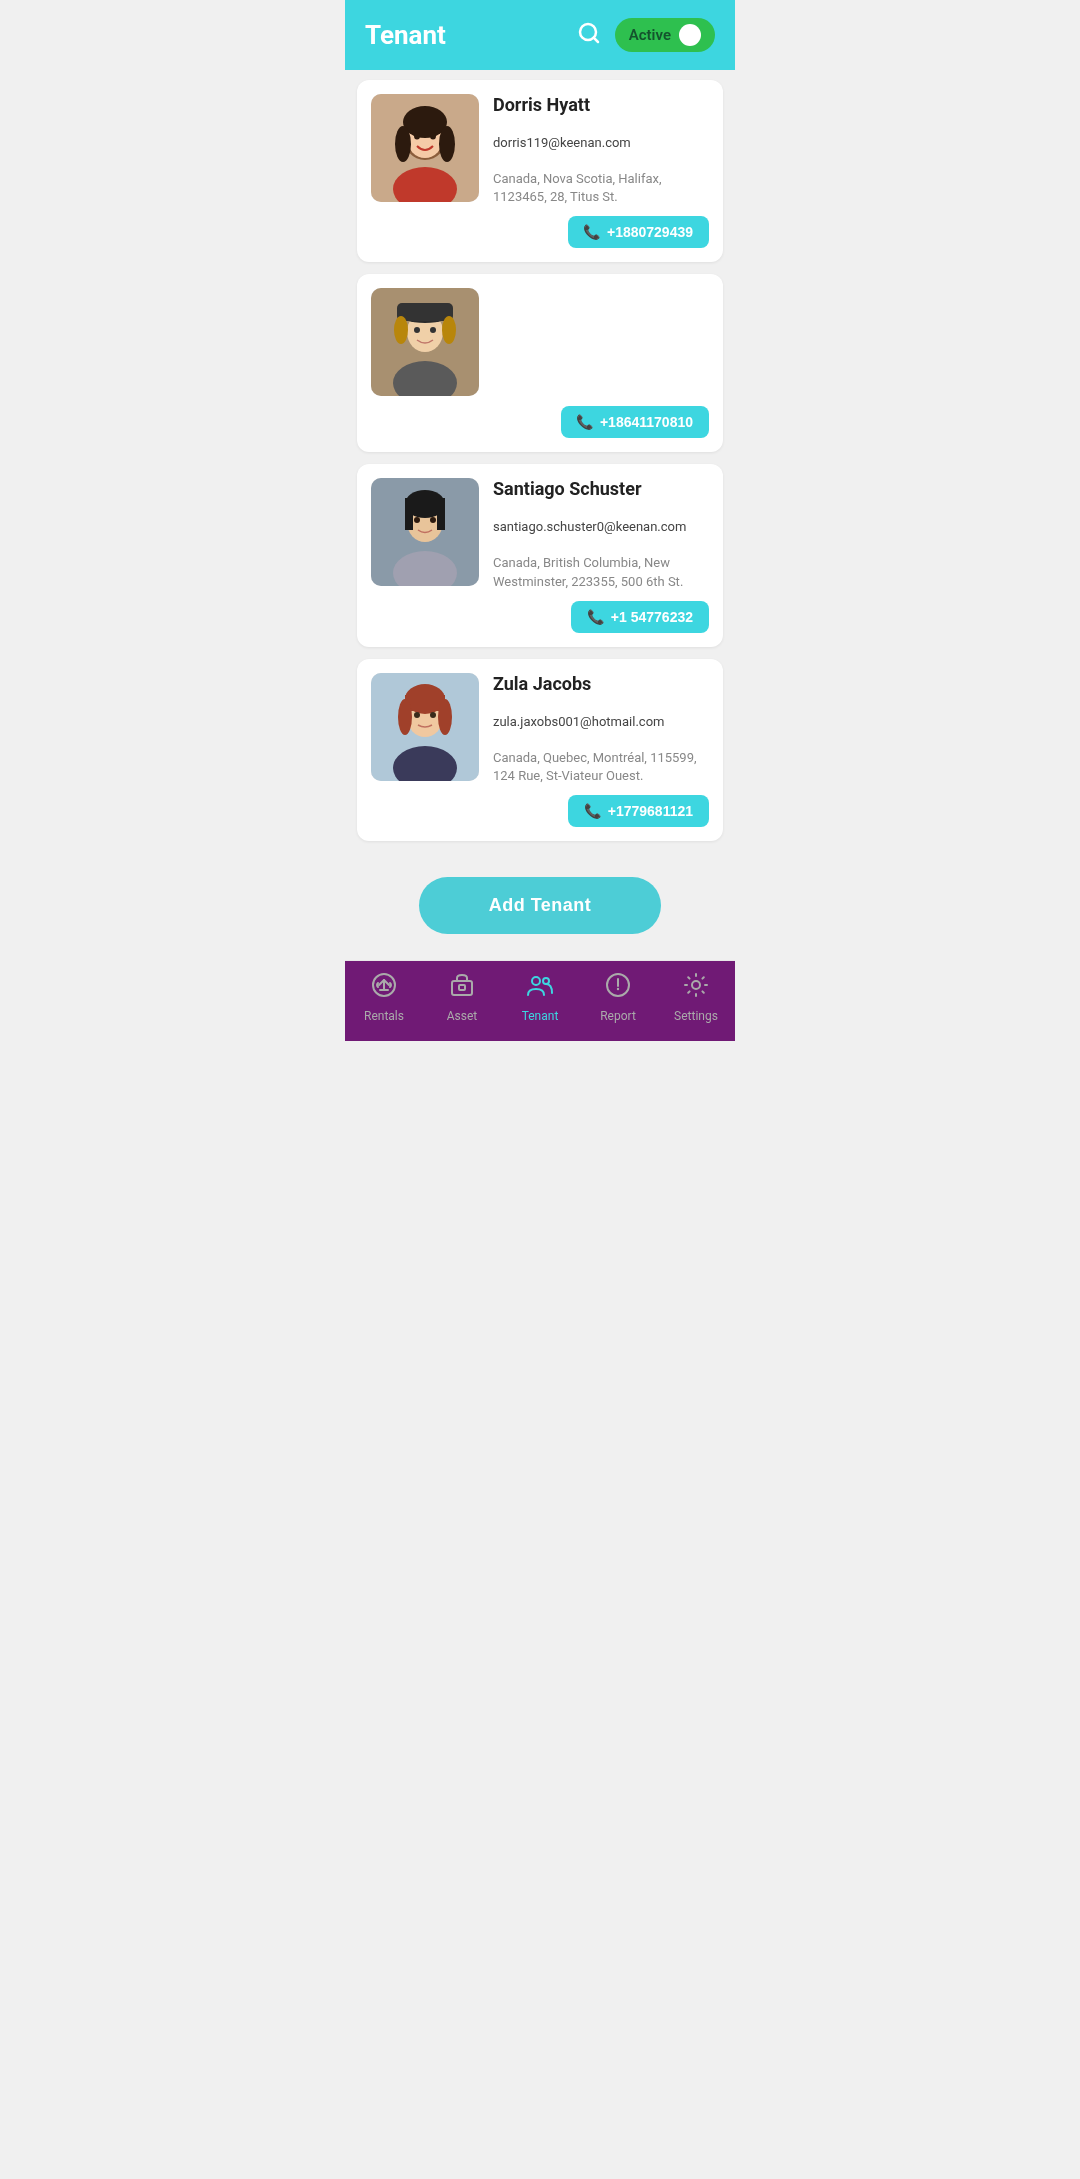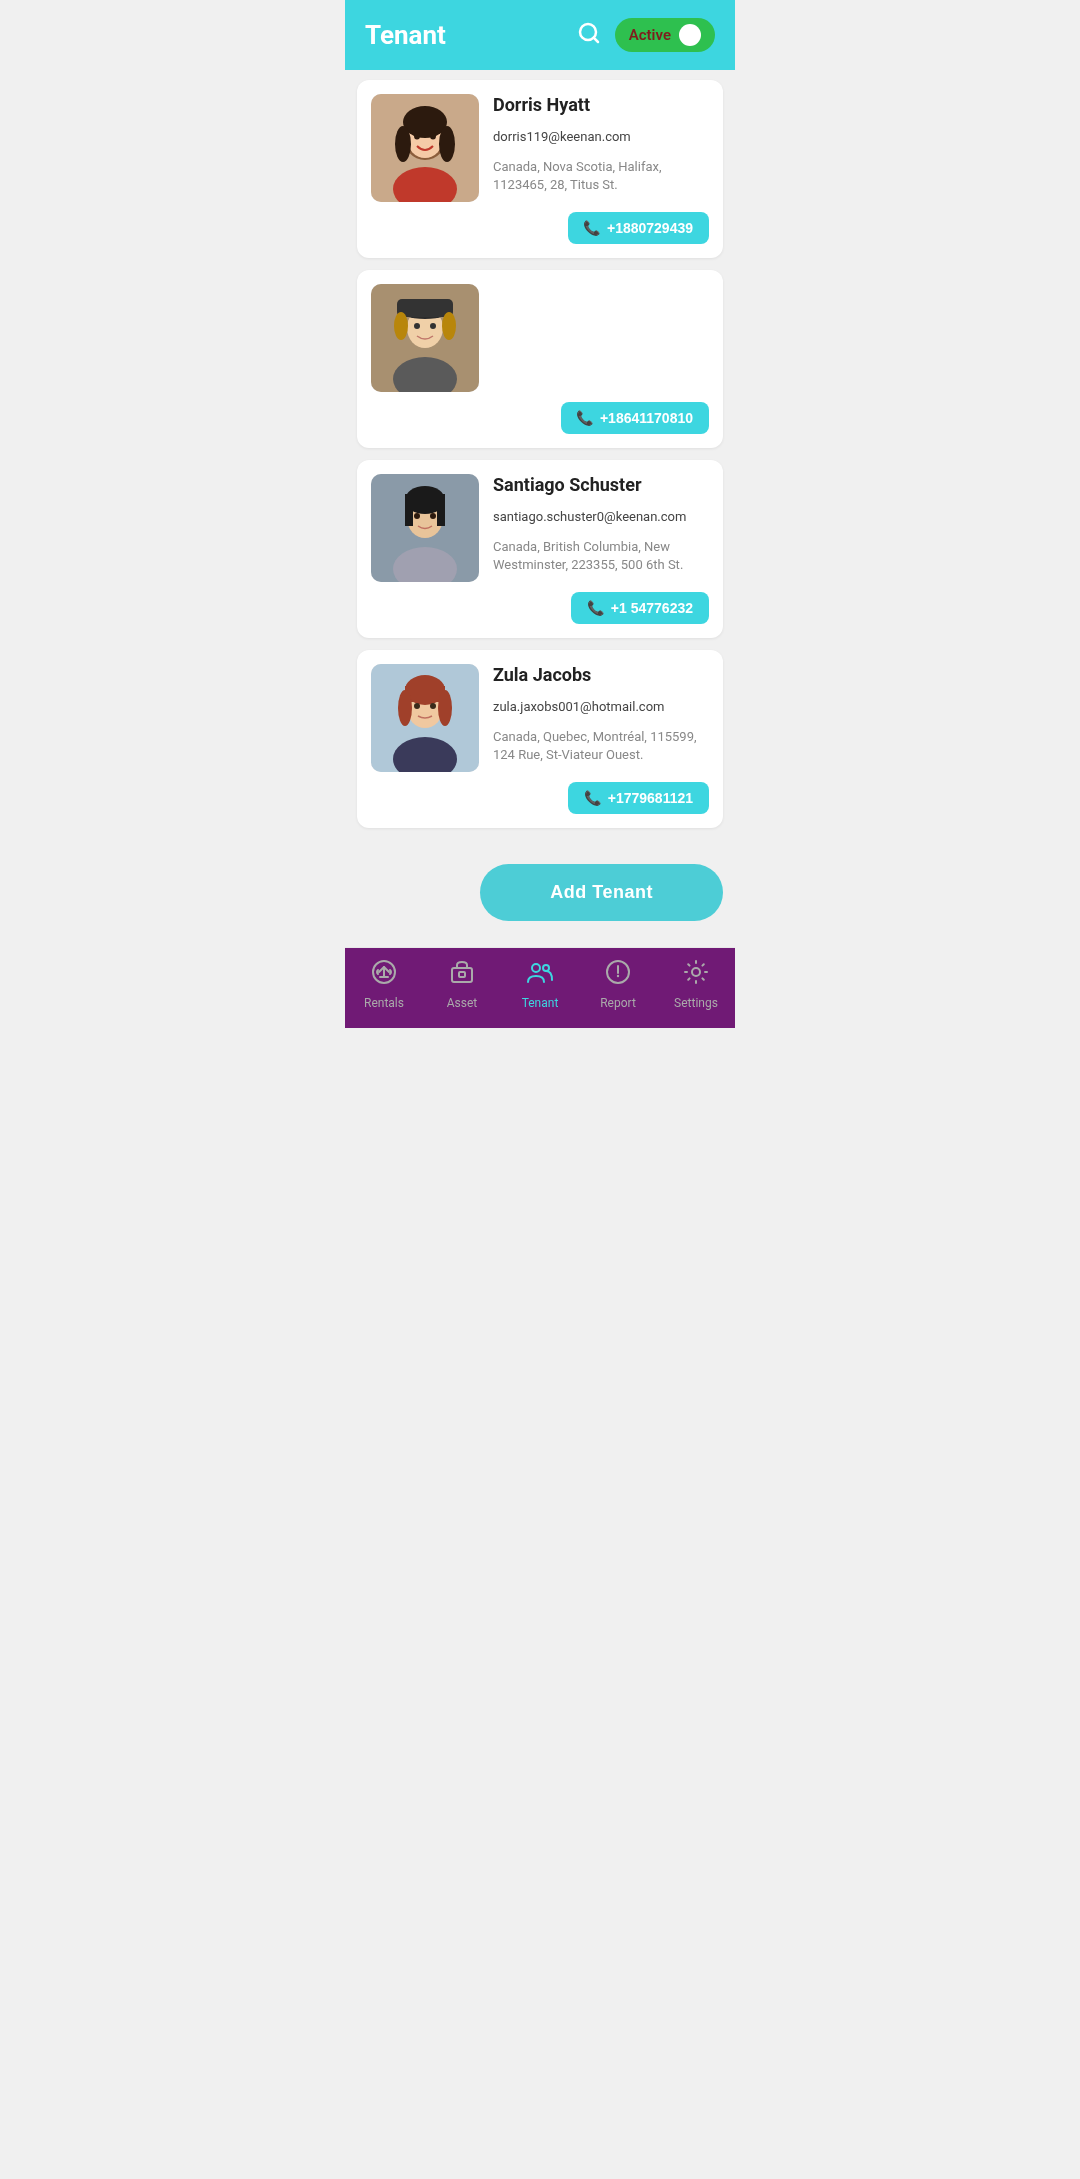--- a/index.html
+++ b/index.html
@@ -40,21 +40,21 @@
     .active-toggle {
       background: #2ec04f;
       border-radius: 30px;
       padding: 6px 14px 6px 14px;
       display: flex;
       align-items: center;
       gap: 8px;
       cursor: pointer;
     }
     .active-toggle-label {
-      color: #7f1d1d;
+      color: #14532d;
       font-size: 15px;
       font-weight: 600;
     }
     .toggle-circle {
       width: 22px;
       height: 22px;
       background: white;
       border-radius: 50%;
     }
 
@@ -78,21 +78,21 @@
     .card-top {
       display: flex;
       flex-direction: row;
       gap: 14px;
       align-items: flex-start;
     }
     .tenant-info {
       flex: 1;
       display: flex;
       flex-direction: column;
-      gap: 12px;
+      gap: 18px;
     }
     .tenant-name {
       font-size: 18px;
       font-weight: 700;
       color: #222;
       margin-bottom: 2px;
     }
     .tenant-email {
       font-size: 13px;
       color: #444;
@@ -121,21 +121,21 @@
       align-items: center;
       gap: 6px;
     }
     .phone-icon {
       font-size: 14px;
     }
 
     
     .add-tenant-wrap {
       display: flex;
-      justify-content: flex-end;
+      justify-content: center;
       padding: 24px 0 16px 0;
     }
     .add-tenant-btn {
       background: #4dcdd6;
       color: white;
       border: none;
       border-radius: 40px;
       padding: 18px 70px;
       font-size: 18px;
       font-weight: 600;

